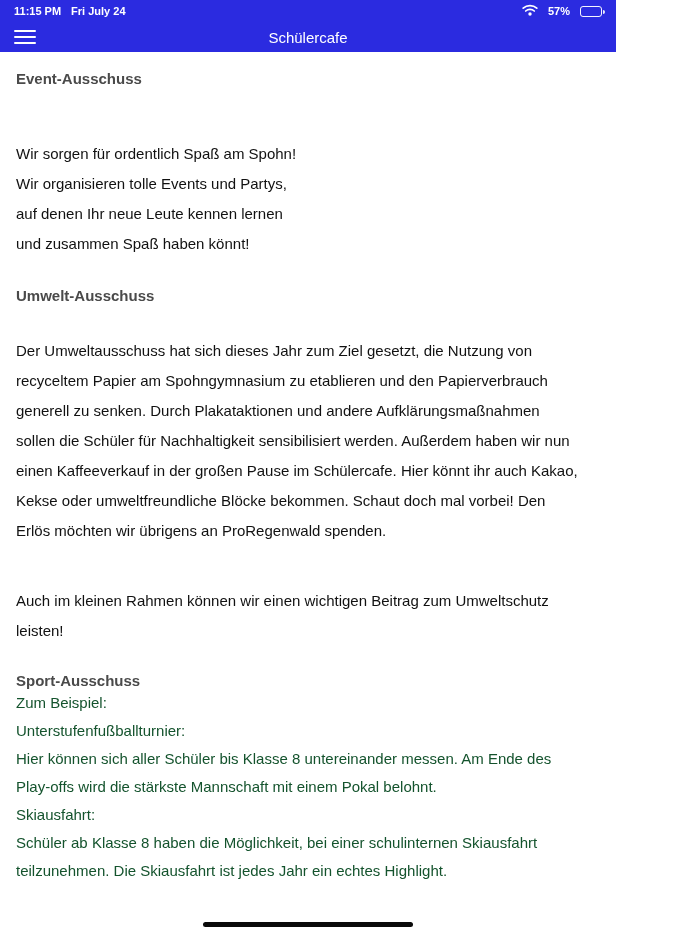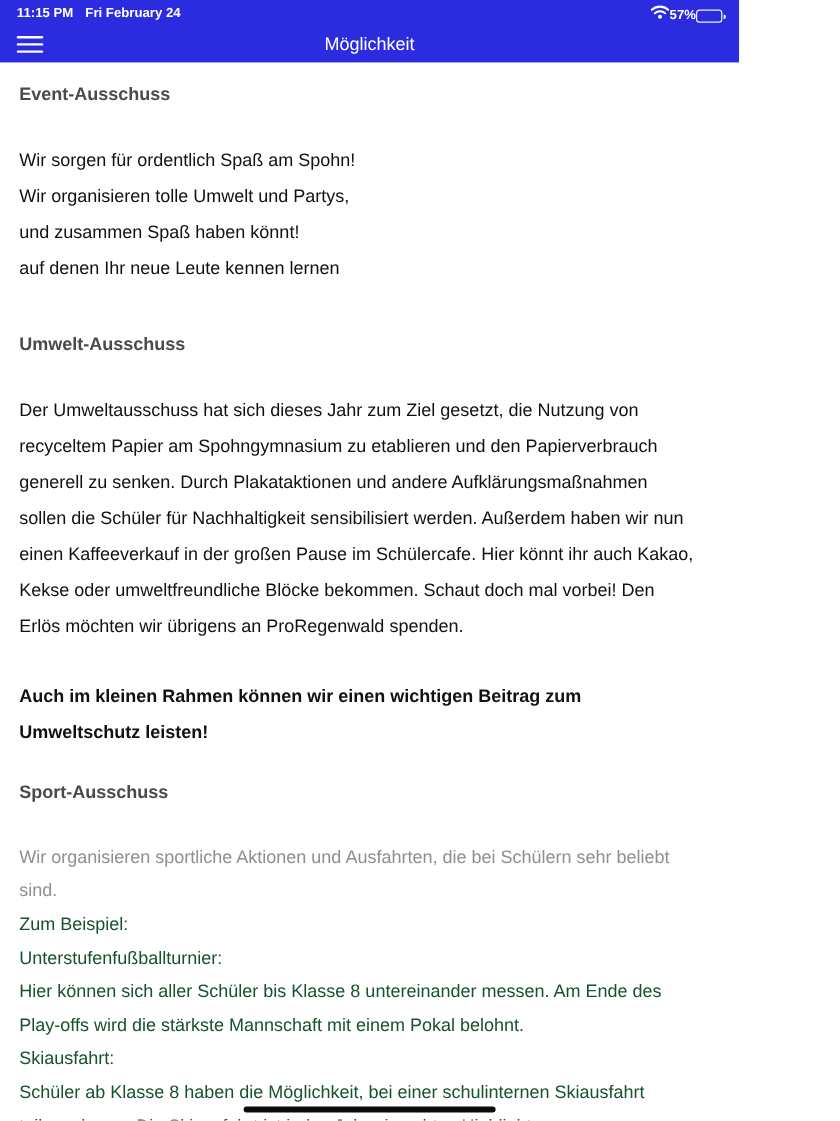--- a/index.html
+++ b/index.html
@@ -24,21 +24,21 @@
   .status-bar {
     height: 22px;
     display: flex;
     align-items: center;
     justify-content: space-between;
     padding: 0 14px;
     font-size: 11px;
     font-weight: bold;
   }
   .status-left { display: flex; gap: 10px; align-items: center; }
-  .status-right { display: flex; gap: 0; align-items: flex-end; }
+  .status-right { display: flex; gap: 10px; align-items: center; }
   .battery {
     position: relative;
     width: 22px; height: 11px;
     border: 1px solid rgba(255,255,255,0.95);
     border-radius: 3px;
     padding: 1px;
   }
   .battery::after {
     content: "";
     position: absolute;
@@ -90,32 +90,31 @@
     font-size: 15px;
   }
   .section-title {
     font-size: 15px;
     font-weight: bold;
     color: #4a4a4a;
     margin-top: 8px;
   }
   .section-title .title-rest { font-weight: bold; color: #4a4a4a; }
   .para {
-    margin-top: 32px;
+    margin-top: 52px;
     line-height: 30px;
     color: #111111;
   }
   .para .line { line-height: 30px; }
-  .title-umwelt { margin-top: 40px; }
+  .title-umwelt { margin-top: 28px; }
   .para-umwelt { margin-top: 32px; }
   .closing-line {
-    margin-top: 28px;
+    margin-top: 40px;
     line-height: 30px;
     color: #111111;
-    font-weight: bold;
   }
   .title-sport { margin-top: 26px; }
   .sport-intro {
     margin-top: 32px;
     line-height: 28px;
     color: #8e8e93;
   }
   .sport-lines { line-height: 28px; color: #14532d; }
   .sport-lines .line { line-height: 28px; }
 
@@ -135,21 +134,21 @@
 </head>
 <body>
 
 <div class="screen">
 
   <div class="header">
 
     <div class="status-bar">
       <div class="status-left">
         <span>11:15 PM</span>
-        <span>Fri February 24</span>
+        <span>Fri July 24</span>
       </div>
       <div class="status-right">
         <span>
           <svg width="16" height="12" viewBox="0 0 16 12">
             <path d="M1.2 4.2 a10 10 0 0 1 13.6 0" stroke="#ffffff" stroke-width="1.7" fill="none" stroke-linecap="round"></path>
             <path d="M3.7 7 a6.3 6.3 0 0 1 8.6 0" stroke="#ffffff" stroke-width="1.7" fill="none" stroke-linecap="round"></path>
             <circle cx="8" cy="10" r="1.7" fill="#ffffff"></circle>
           </svg>
         </span>
         <span>57%</span>
@@ -158,47 +157,46 @@
         </span>
       </div>
     </div>
 
     <div class="nav-bar">
       <div class="hamburger">
         <span></span>
           <span></span>
           <span></span>
       </div>
-      <div class="nav-title">Möglichkeit</div>
+      <div class="nav-title">Schülercafe</div>
     </div>
 
   </div>
 
   <div class="content">
 
     <div class="section-title">Event-Ausschuss</div>
 
     <div class="para">
       <div class="line">Wir sorgen für ordentlich Spaß am Spohn!</div>
-      <div class="line">Wir organisieren tolle Umwelt und Partys,</div>
+      <div class="line">Wir organisieren tolle Events und Partys,</div>
+      <div class="line">auf denen Ihr neue Leute kennen lernen</div>
       <div class="line">und zusammen Spaß haben könnt!</div>
-      <div class="line">auf denen Ihr neue Leute kennen lernen</div>
     </div>
 
     <div class="section-title title-umwelt">
       <span>Umwelt</span><span class="title-rest">-Ausschuss</span>
     </div>
 
     <div class="para para-umwelt">Der Umweltausschuss hat sich dieses Jahr zum Ziel gesetzt, die Nutzung von recyceltem Papier am Spohngymnasium zu etablieren und den Papierverbrauch generell zu senken. Durch Plakataktionen und andere Aufklärungsmaßnahmen sollen die Schüler für Nachhaltigkeit sensibilisiert werden. Außerdem haben wir nun einen Kaffeeverkauf in der großen Pause im Schülercafe. Hier könnt ihr auch Kakao, Kekse oder umweltfreundliche Blöcke bekommen. Schaut doch mal vorbei! Den Erlös möchten wir übrigens an ProRegenwald spenden.</div>
 
     <div class="closing-line">Auch im kleinen Rahmen können wir einen wichtigen Beitrag zum Umweltschutz leisten!</div>
 
     <div class="section-title title-sport">Sport-Ausschuss</div>
 
-    <div class="sport-intro">Wir organisieren sportliche Aktionen und Ausfahrten, die bei Schülern sehr beliebt sind.</div>
 
     <div class="sport-lines">
       <div class="line">Zum Beispiel:</div>
       <div class="line">Unterstufenfußballturnier:</div>
       <div class="line">Hier können sich aller Schüler bis Klasse 8 untereinander messen. Am Ende des Play-offs wird die stärkste Mannschaft mit einem Pokal belohnt.</div>
       <div class="line">Skiausfahrt:</div>
       <div class="line">Schüler ab Klasse 8 haben die Möglichkeit, bei einer schulinternen Skiausfahrt teilzunehmen. Die Skiausfahrt ist jedes Jahr ein echtes Highlight.</div>
     </div>
 
   </div>

